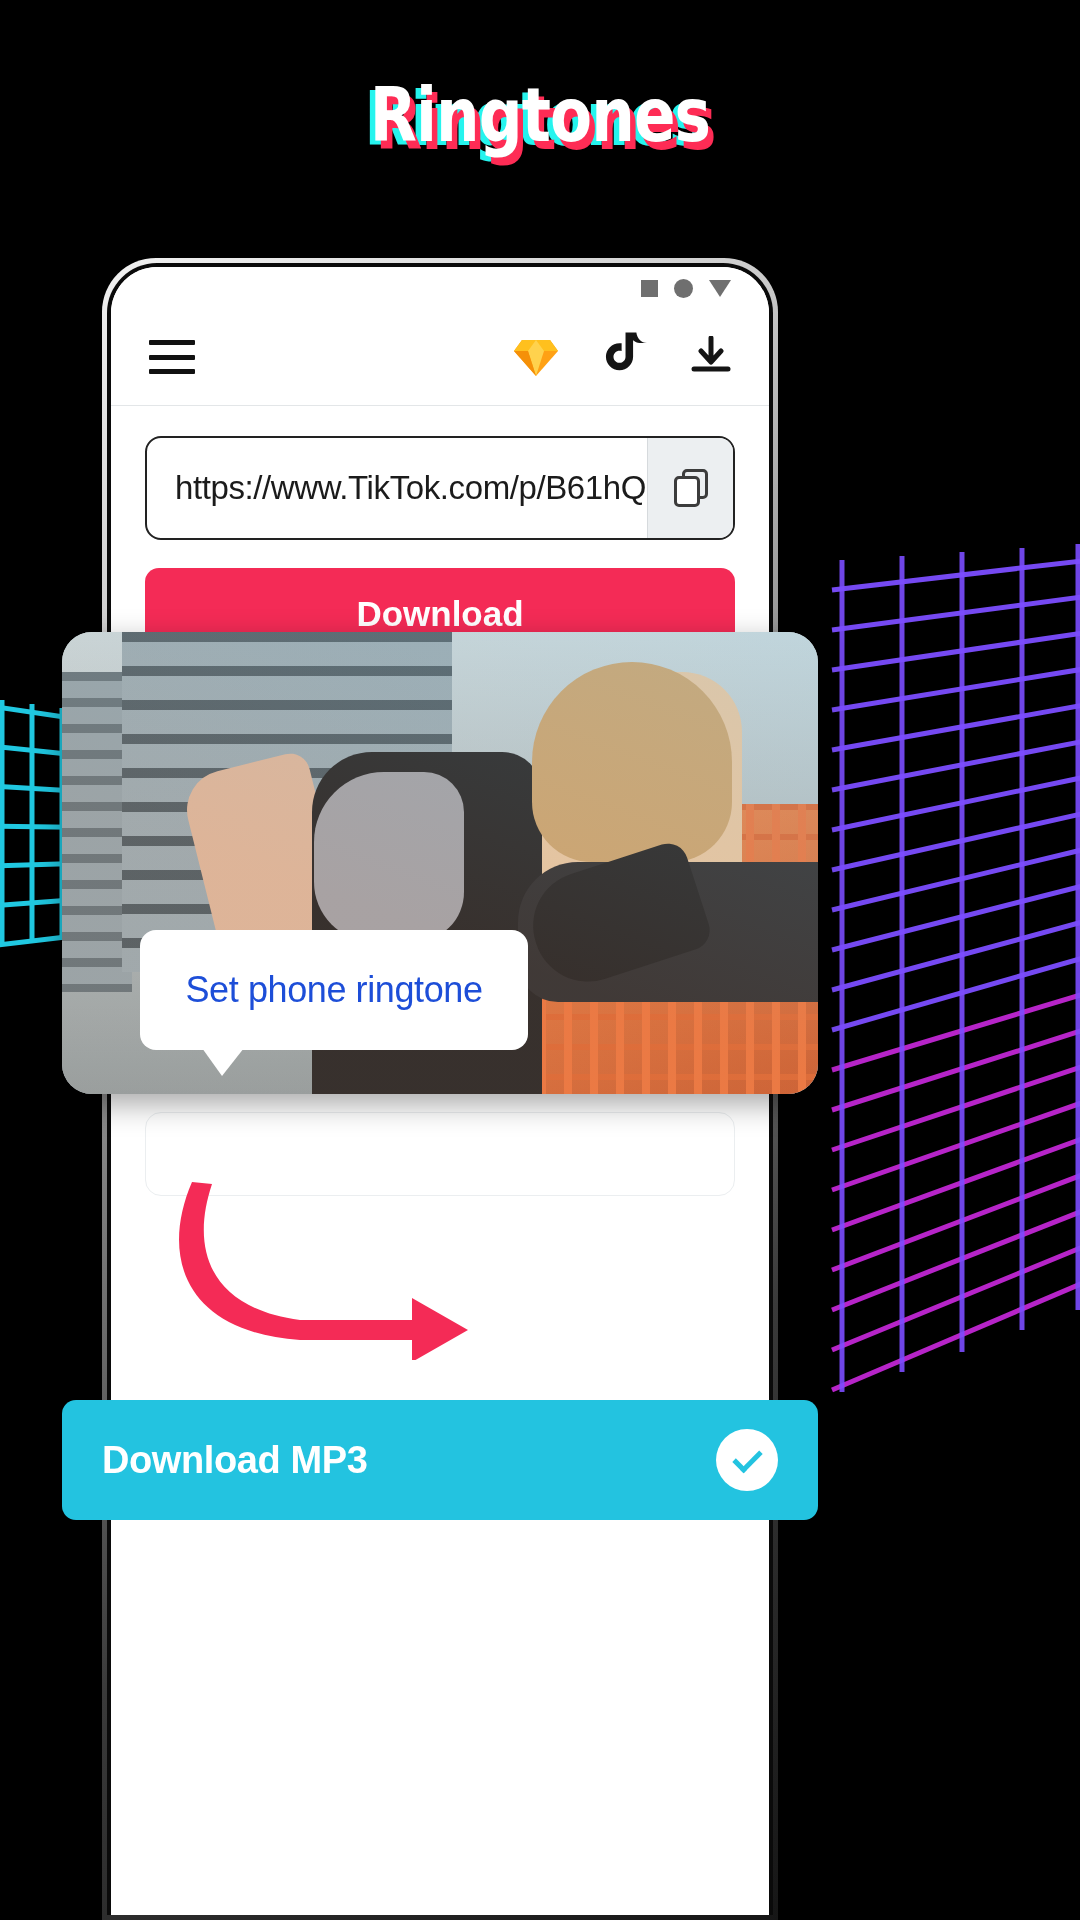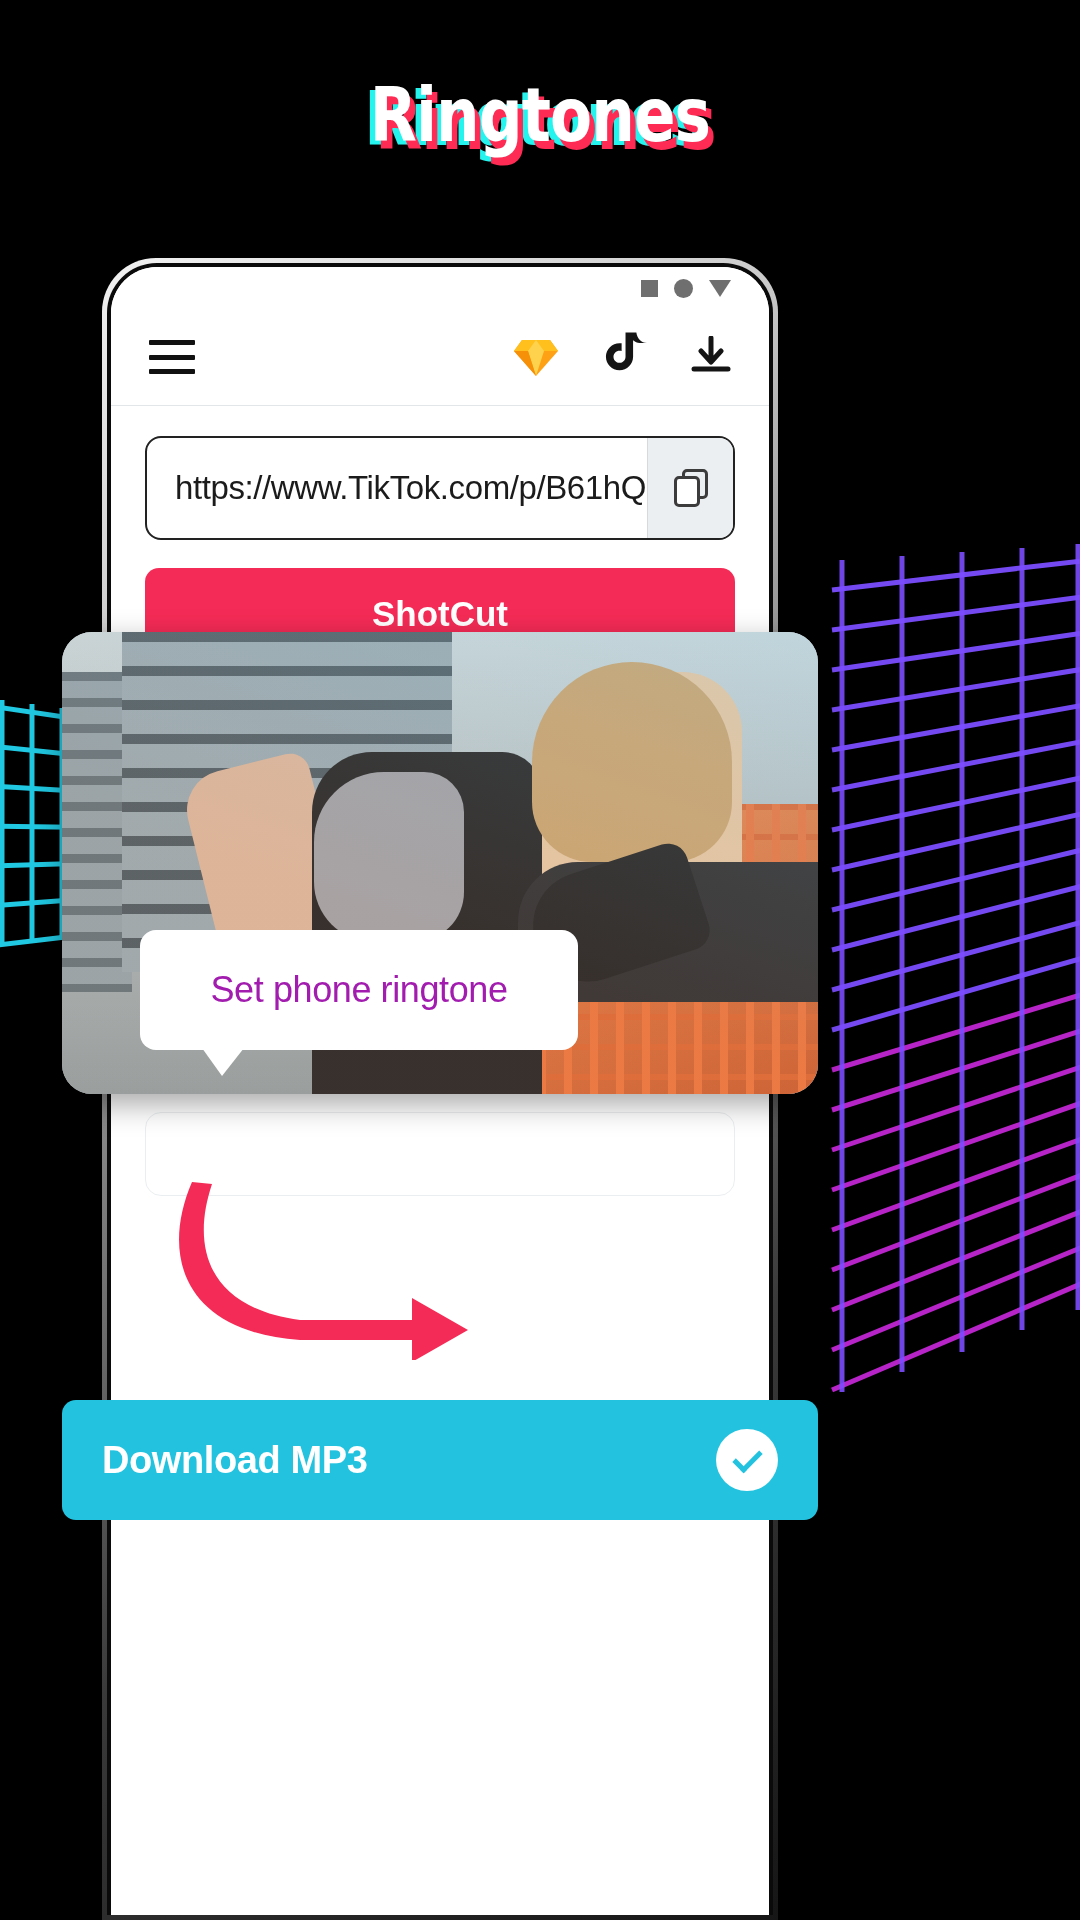--- a/index.html
+++ b/index.html
@@ -113,24 +113,24 @@
   .ph-hair1 { position:absolute; left:252px; top:140px; width:150px; height:170px; background:#9c9ea6; border-radius:70px 40px 50px 60px; }
   .ph-arm   { position:absolute; left:140px; top:130px; width:130px; height:210px; background:#d9b39a; border-radius:40px 20px 10px 40px; transform:rotate(-14deg); }
   .ph-girl2 { position:absolute; left:480px; top:40px; width:200px; height:300px; background:#e6c49f; border-radius:80px 60px 20px 20px; }
   .ph-hair2 { position:absolute; left:470px; top:30px; width:200px; height:200px; background:#c9a06a; border-radius:100px 100px 60px 60px; }
   .ph-top2  { position:absolute; left:490px; top:230px; width:200px; height:140px; background:#d9b49c; border-radius:20px; }
   .ph-boot  { position:absolute; left:470px; top:230px; width:170px; height:110px; background:#1b1c1f; border-radius:54px 20px 20px 54px; transform:rotate(-18deg); }
   .ph-leg   { position:absolute; right:0px; top:230px; width:300px; height:140px; background:#26272b; border-radius:60px 0 0 40px; }
   .ph-tint  { position:absolute; inset:0; background:linear-gradient(200deg, rgba(160,210,225,.22), rgba(255,190,140,.12) 60%); }
 
   
-  .tooltip { position:absolute; left:140px; top:930px; width:438px; height:120px;
+  .tooltip { position:absolute; left:140px; top:930px; width:388px; height:120px;
              background:#fff; border-radius:16px; z-index:10;
              display:flex; align-items:center; justify-content:center;
-             font-size:36px; color:#a21caf; letter-spacing:-0.4px; }
+             font-size:36px; color:#1d4ed8; letter-spacing:-0.4px; }
   .tooltip::after { content:""; position:absolute; left:62px; bottom:-26px;
                     border-left:20px solid transparent; border-right:22px solid transparent;
                     border-top:28px solid #fff; }
 
   
   .arrow-svg { position:absolute; left:150px; top:1180px; width:420px; height:180px; z-index:11; }
 
   
   .mp3bar { position:absolute; left:62px; top:1400px; width:756px; height:120px;
             background:#23C3E0; border-radius:14px; z-index:12;
@@ -250,21 +250,21 @@
         <div class="urltext" title="Paste TikTok link here">https://www.TikTok.com/p/B61hQPUJ...</div>
         <div class="copybtn">
           <div class="copy-glyph">
             <div class="back"></div>
                 <div class="front"></div>
           </div>
         </div>
       </div>
     </div>
 
-    <div class="dlbtn">ShotCut</div>
+    <div class="dlbtn">Download</div>
 
     <div class="result-area">
       <div class="video-card">
         <div class="vc-top">
           <div class="thumb">
             <div class="bldg"></div>
                 <div class="cart"></div>
                 <div class="fig"></div>
             <div class="play"></div>
           </div>

